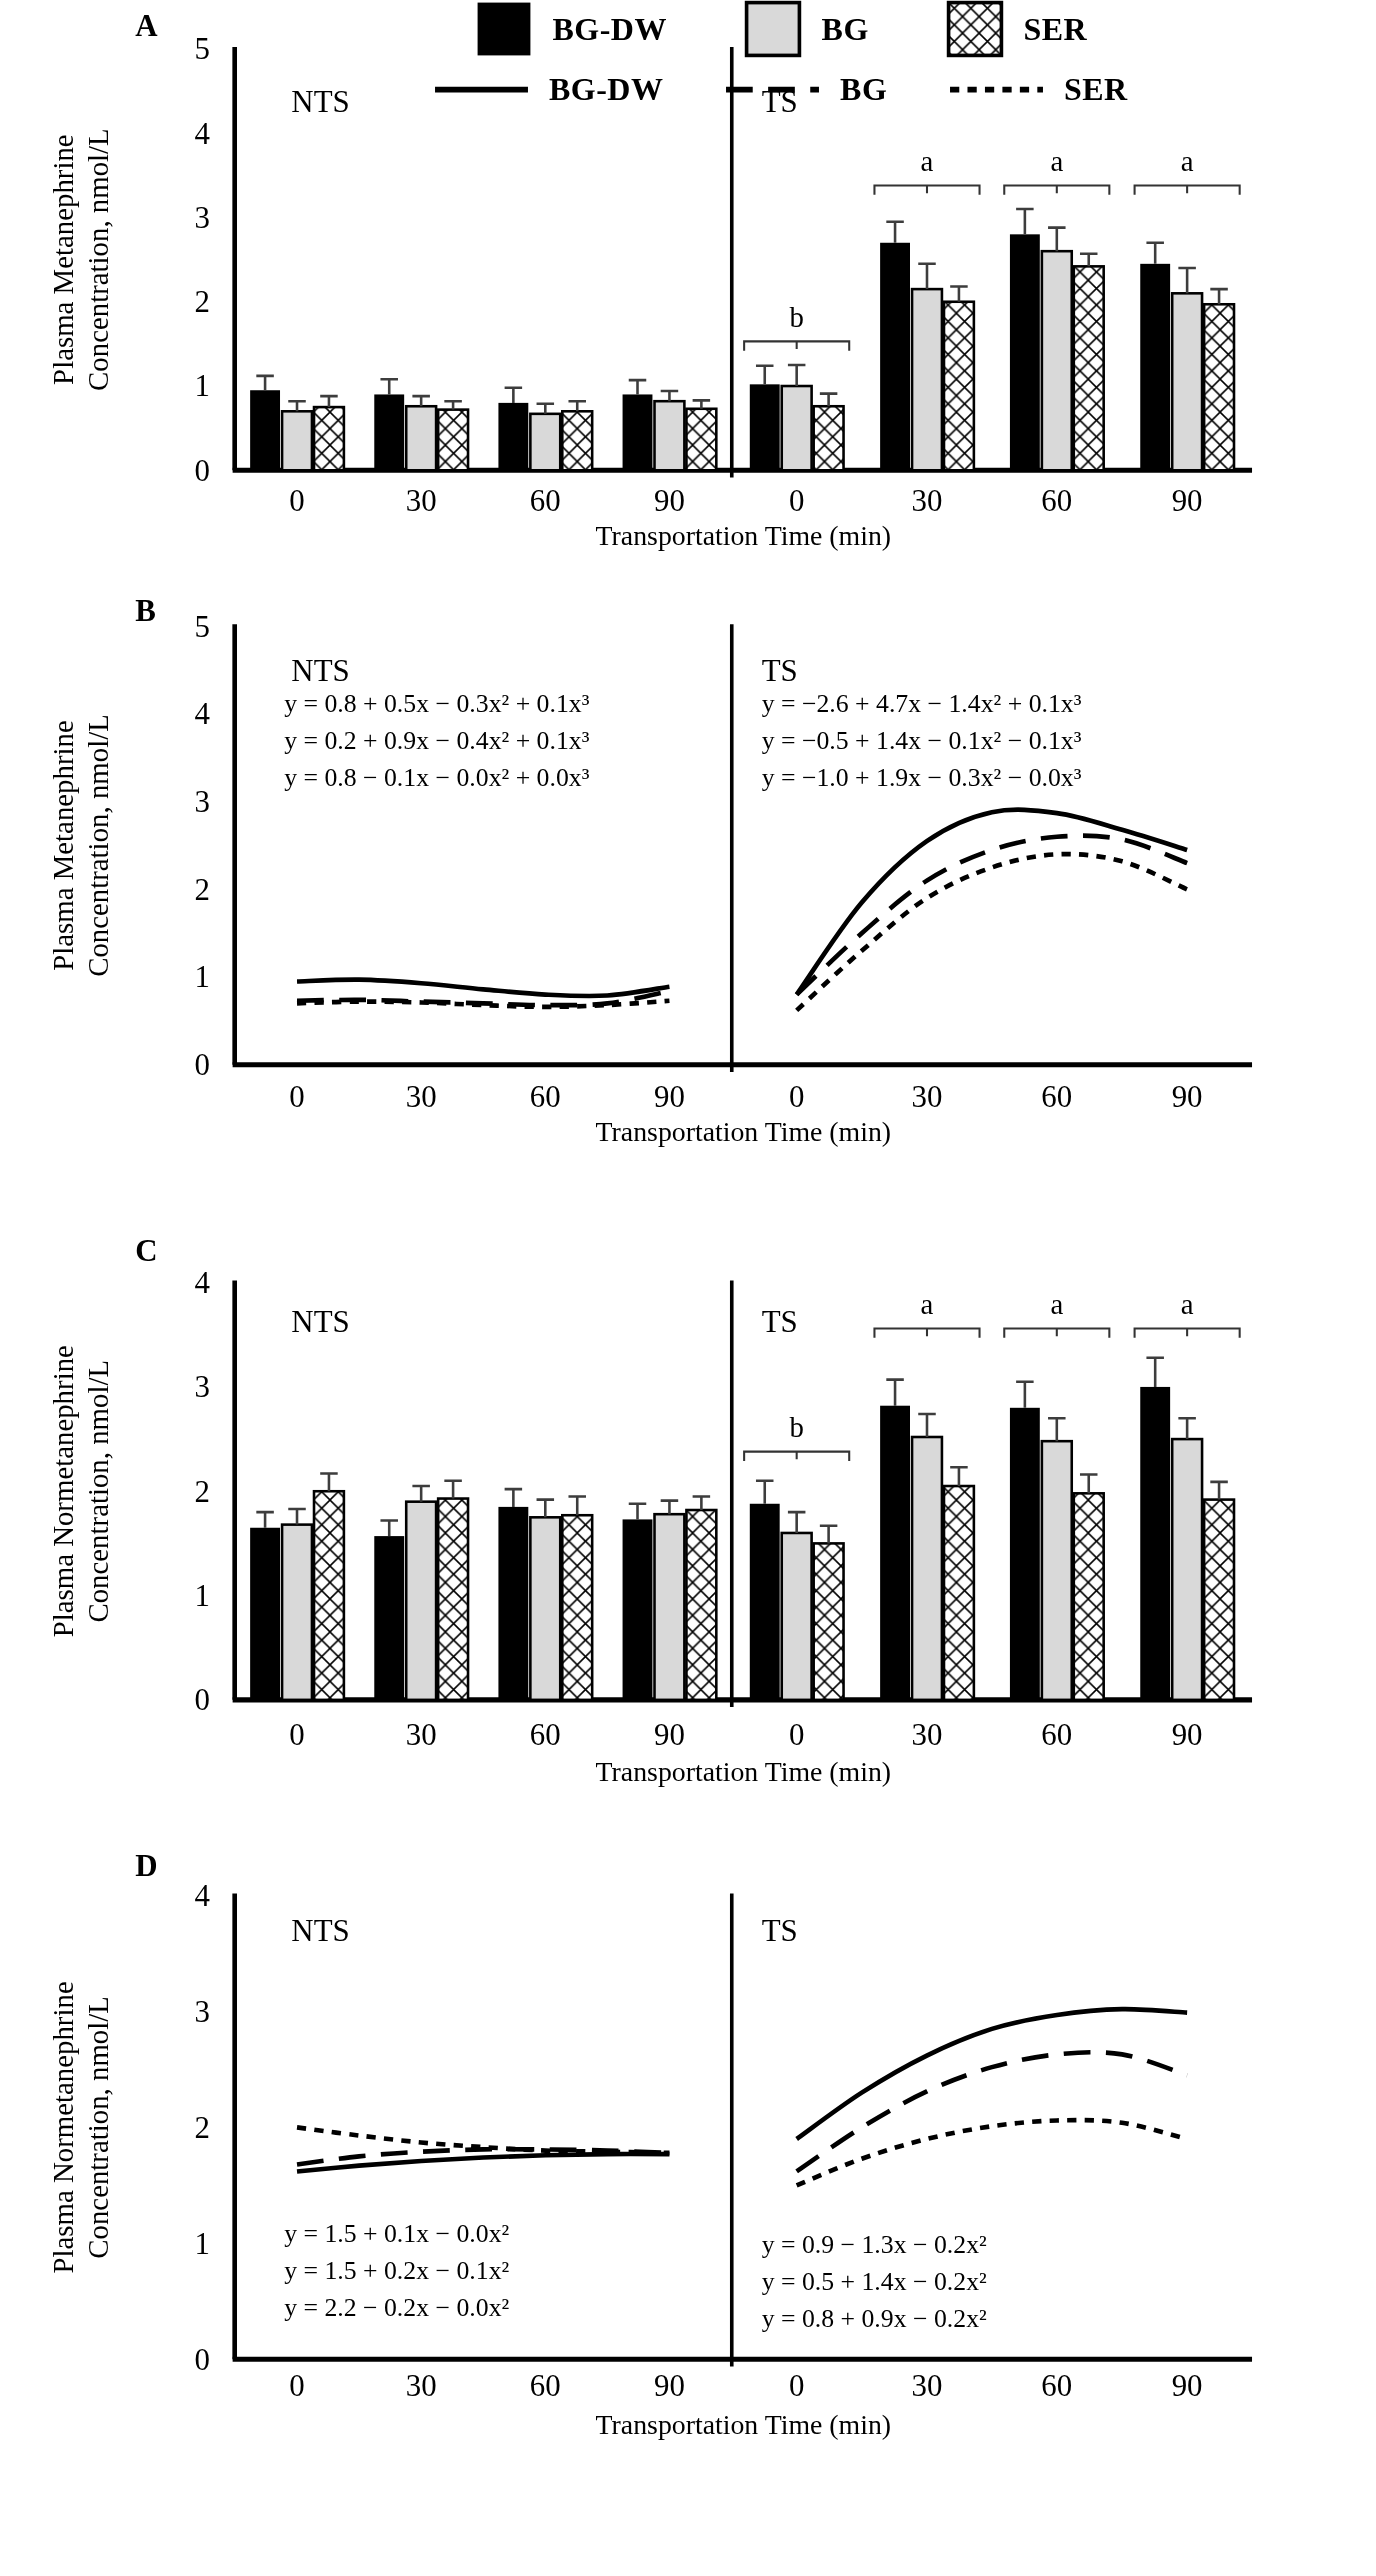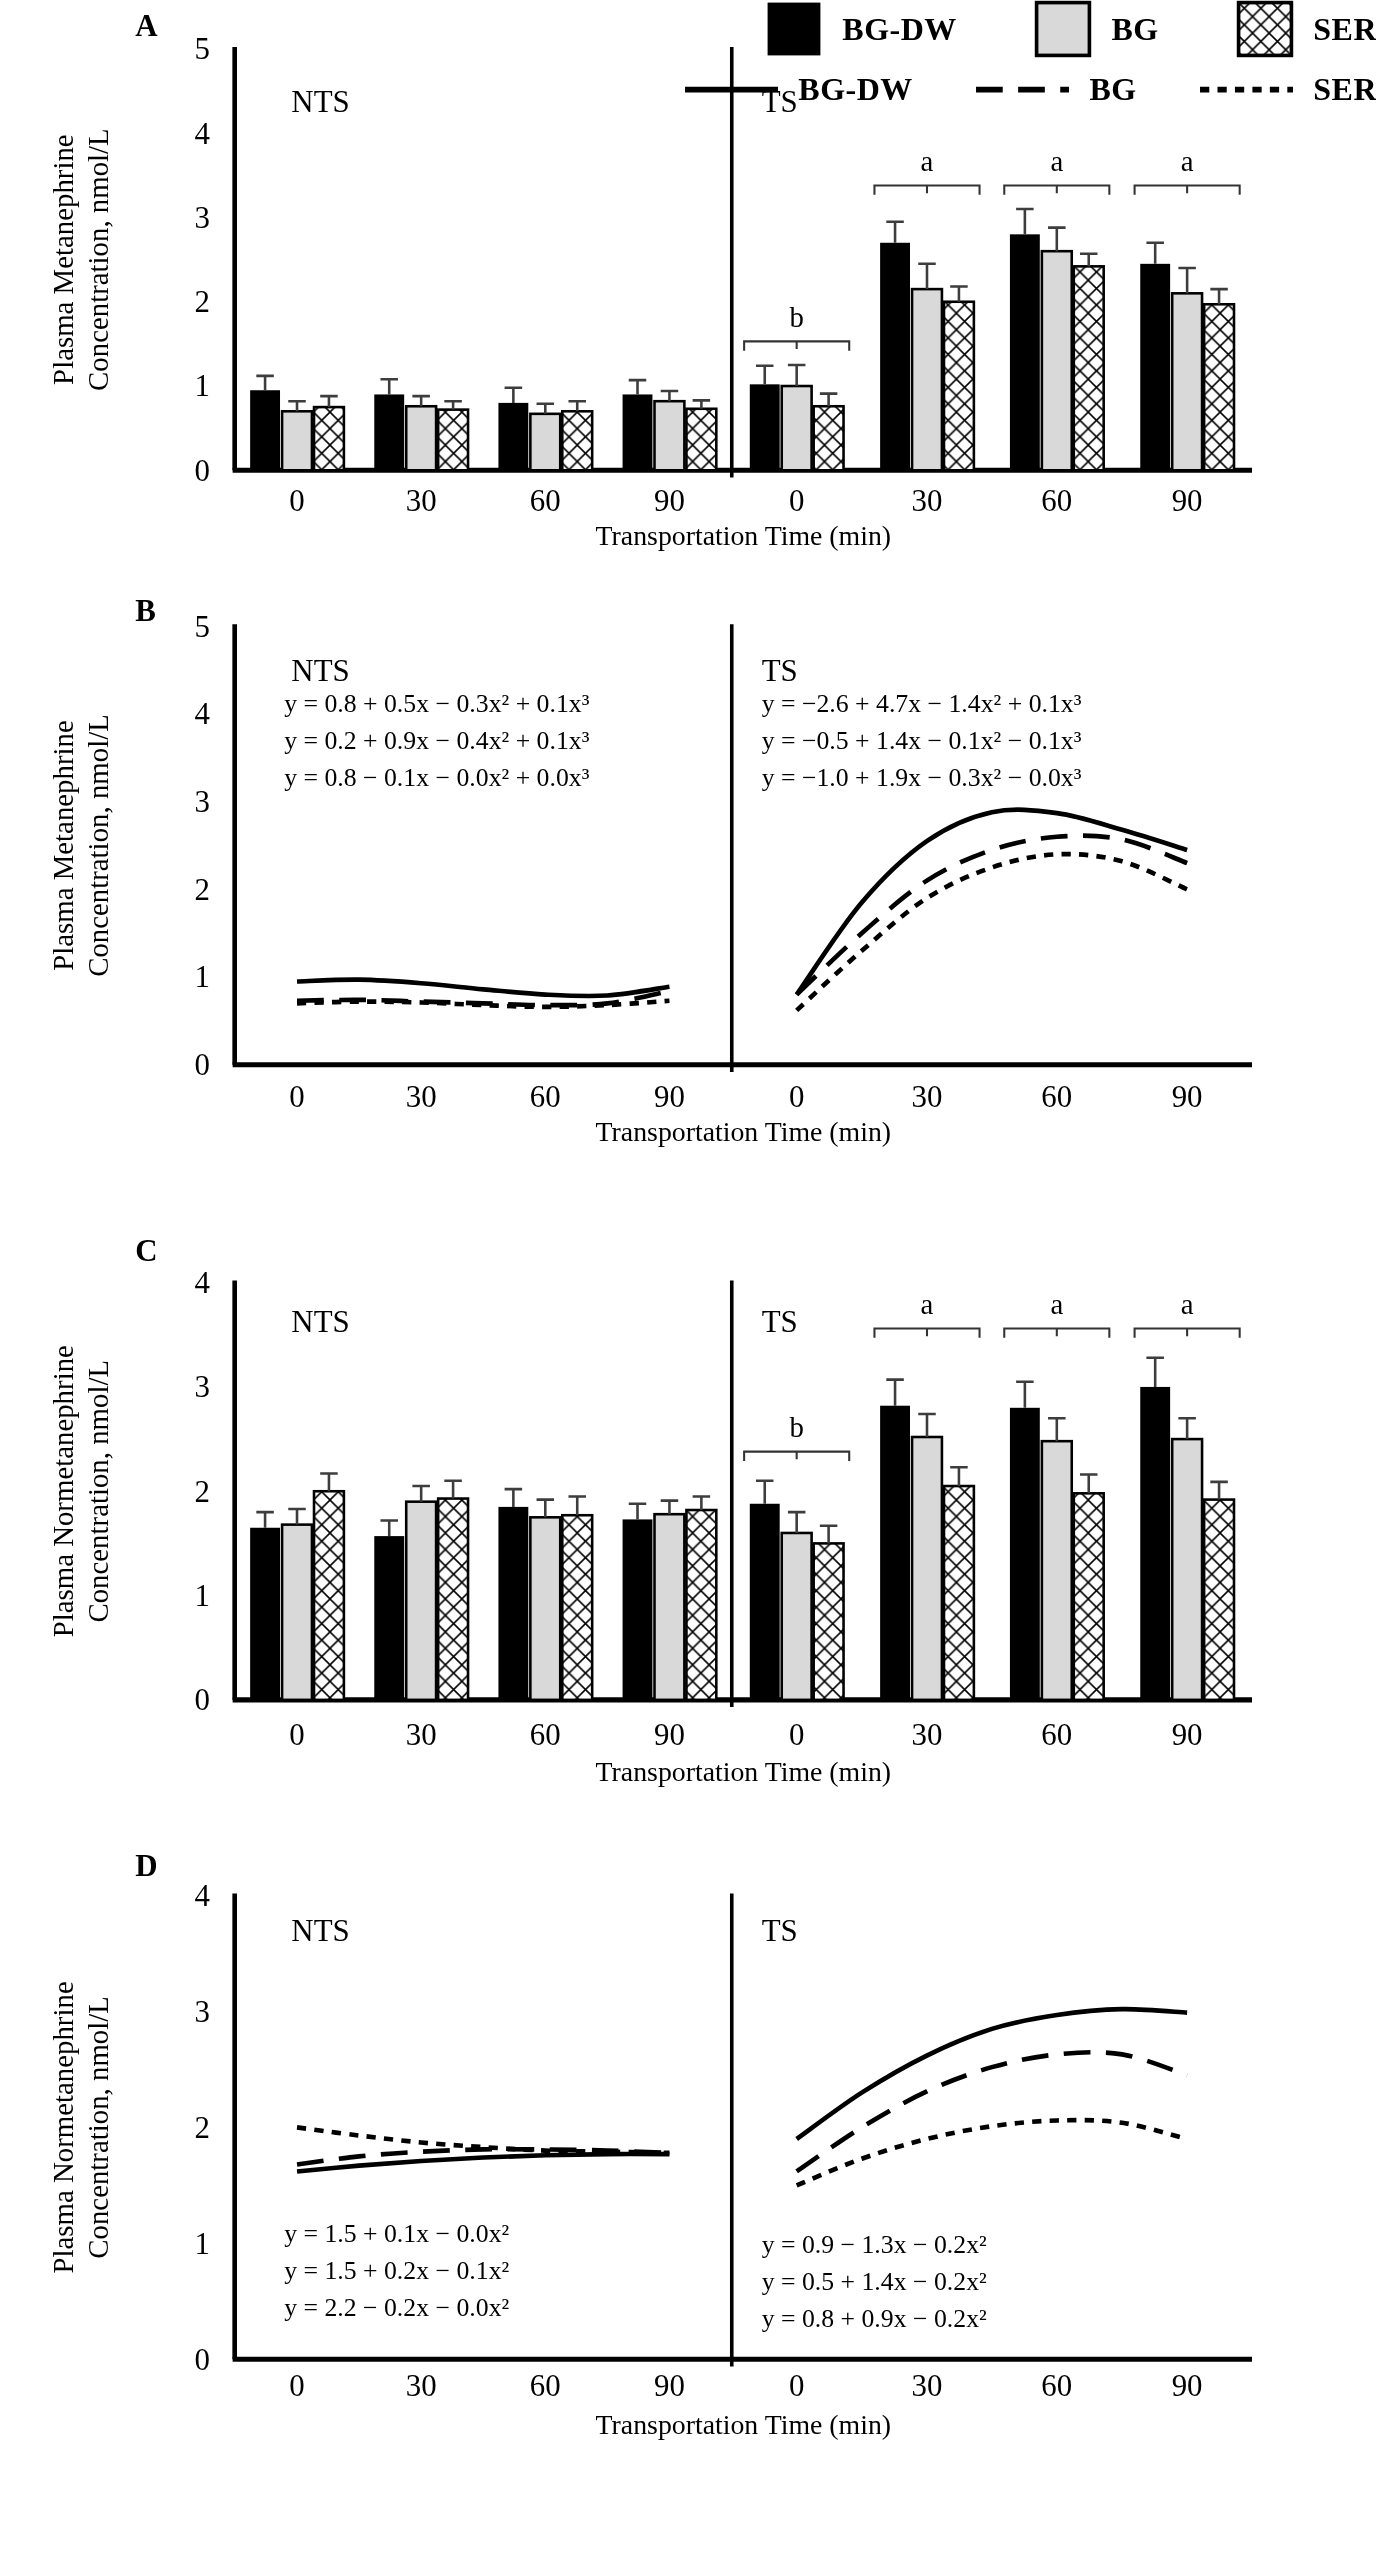--- a/index.html
+++ b/index.html
@@ -2,21 +2,21 @@
 <html style="font-size:8.2px"><head>
 <meta charset="utf-8">
 <style>
   html,body{margin:0;padding:0;}
   body{
     width:1377px;height:2625px;position:relative;background:#ffffff;
     font-family:"Liberation Serif", serif;color:#000;overflow:hidden;
   }
   #figure-svg{position:absolute;left:0;top:0;}
   #legend{position:absolute;left:0;top:4690;width:1377px;}
-  .lg-row{display:flex;justify-content:flex-end;align-items:center;padding-left:185px;}
+  .lg-row{display:flex;justify-content:center;align-items:center;padding-left:185px;}
   .lg-row-bars{gap:77px;}
   .lg-row-lines{gap:62px;margin-top:13.4px;}
   .lg-item{display:flex;align-items:center;gap:19.6px;}
   .lg-label{font-weight:bold;font-size:32px;letter-spacing:0.5px;}
 </style>
 </head>
 <body>
 
 <svg id="figure-svg" width="1377" height="2625" viewBox="0 0 2672 5096" xmlns="http://www.w3.org/2000/svg">
   <defs>

